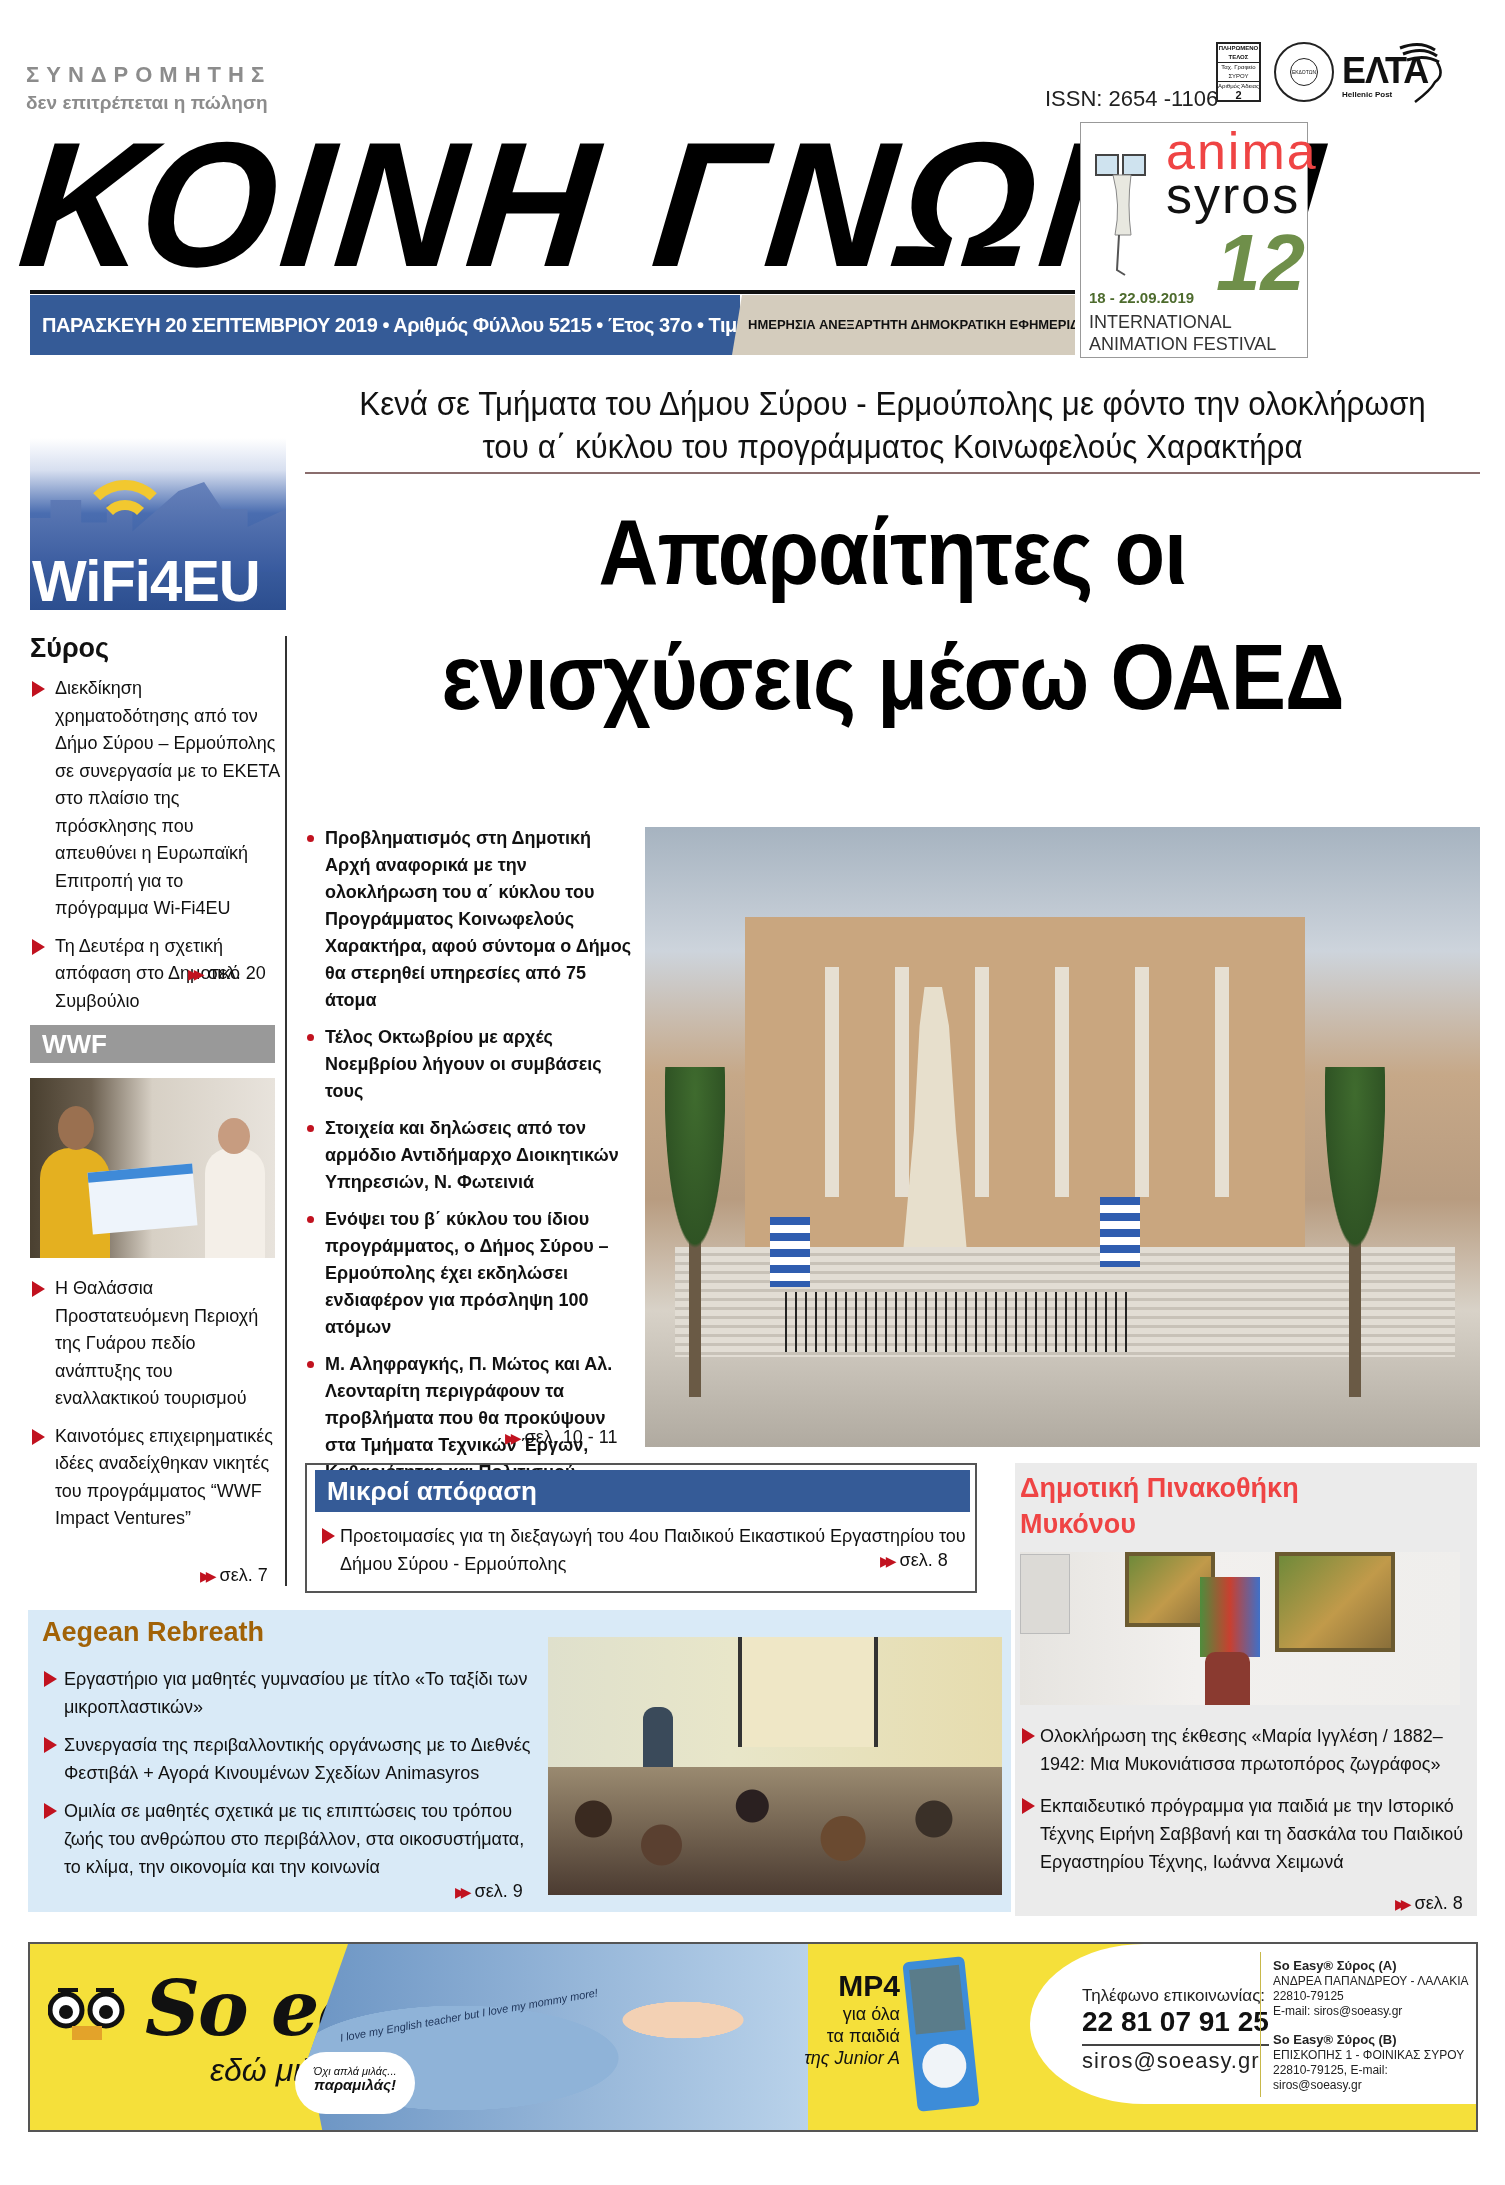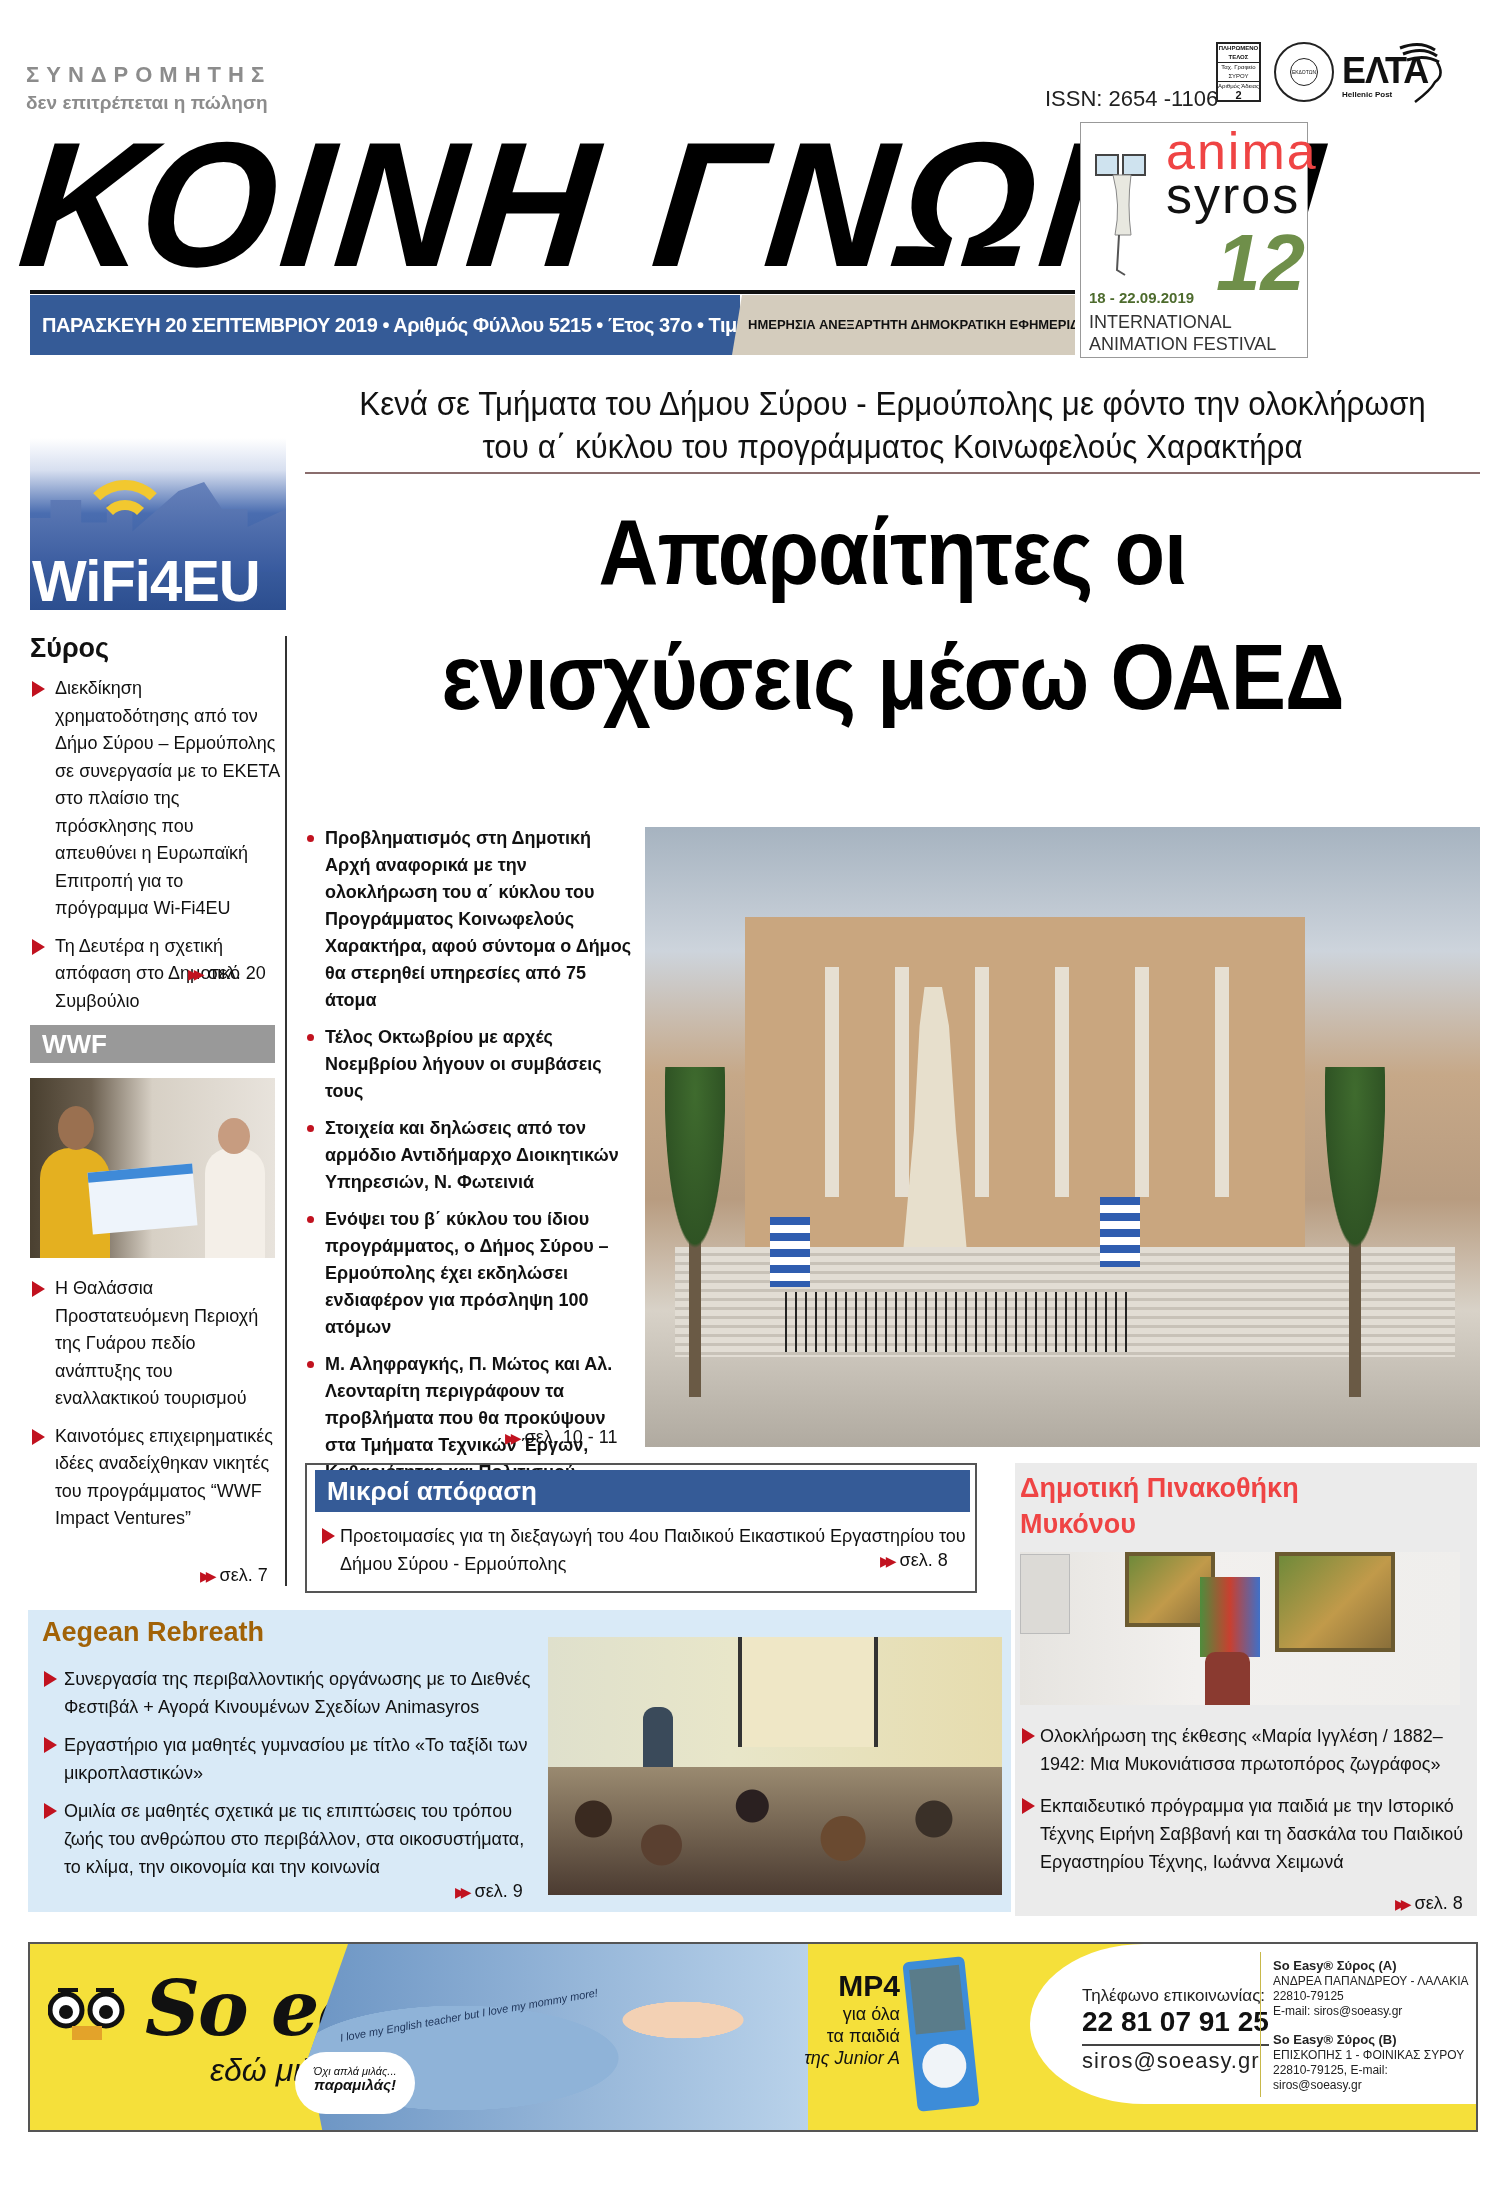--- a/index.html
+++ b/index.html
@@ -230,22 +230,22 @@
 <ul class="abs pinak-list">
   <li><span class="tri"></span><span>Ολοκλήρωση της έκθεσης «Μαρία Ιγγλέση / 1882–1942: Μια Μυκονιάτισσα πρωτοπόρος ζωγράφος»</span></li>
   <li><span class="tri"></span><span>Εκπαιδευτικό πρόγραμμα για παιδιά με την Ιστορικό Τέχνης Ειρήνη Σαββανή και τη δασκάλα του Παιδικού Εργαστηρίου Τέχνης, Ιωάννα Χειμωνά</span></li>
 </ul>
 <div class="abs pinak-ref page-ref"><span class="dbl">▶▶</span><span>σελ. 8</span></div>
 
 <div class="abs aegean-title-wrap"></div>
 <div class="abs aegean"></div>
 <div class="abs aegean-title">Aegean Rebreath</div>
 <ul class="abs aegean-list">
+  <li><span class="tri"></span><span>Εργαστήριο για μαθητές γυμνασίου με τίτλο «Το ταξίδι των μικροπλαστικών»</span></li>
   <li><span class="tri"></span><span>Συνεργασία της περιβαλλοντικής οργάνωσης με το Διεθνές Φεστιβάλ + Αγορά Κινουμένων Σχεδίων Animasyros</span></li>
-  <li><span class="tri"></span><span>Εργαστήριο για μαθητές γυμνασίου με τίτλο «Το ταξίδι των μικροπλαστικών»</span></li>
   <li><span class="tri"></span><span>Ομιλία σε μαθητές σχετικά με τις επιπτώσεις του τρόπου ζωής του ανθρώπου στο περιβάλλον, στα οικοσυστήματα, το κλίμα, την οικονομία και την κοινωνία</span></li>
 </ul>
 <div class="abs page-ref" style="left:455px;top:1881px;font-size:18px"><span class="dbl">▶▶</span><span>σελ. 9</span></div>
 <div class="abs aegean-img">
   <div class="screen"></div>
   <div style="position:absolute;left:95px;top:70px;width:30px;height:60px;background:#3a4a5a;border-radius:12px 12px 0 0"></div>
   <div class="crowd"></div>
 </div>
 
 <div class="abs ad">

